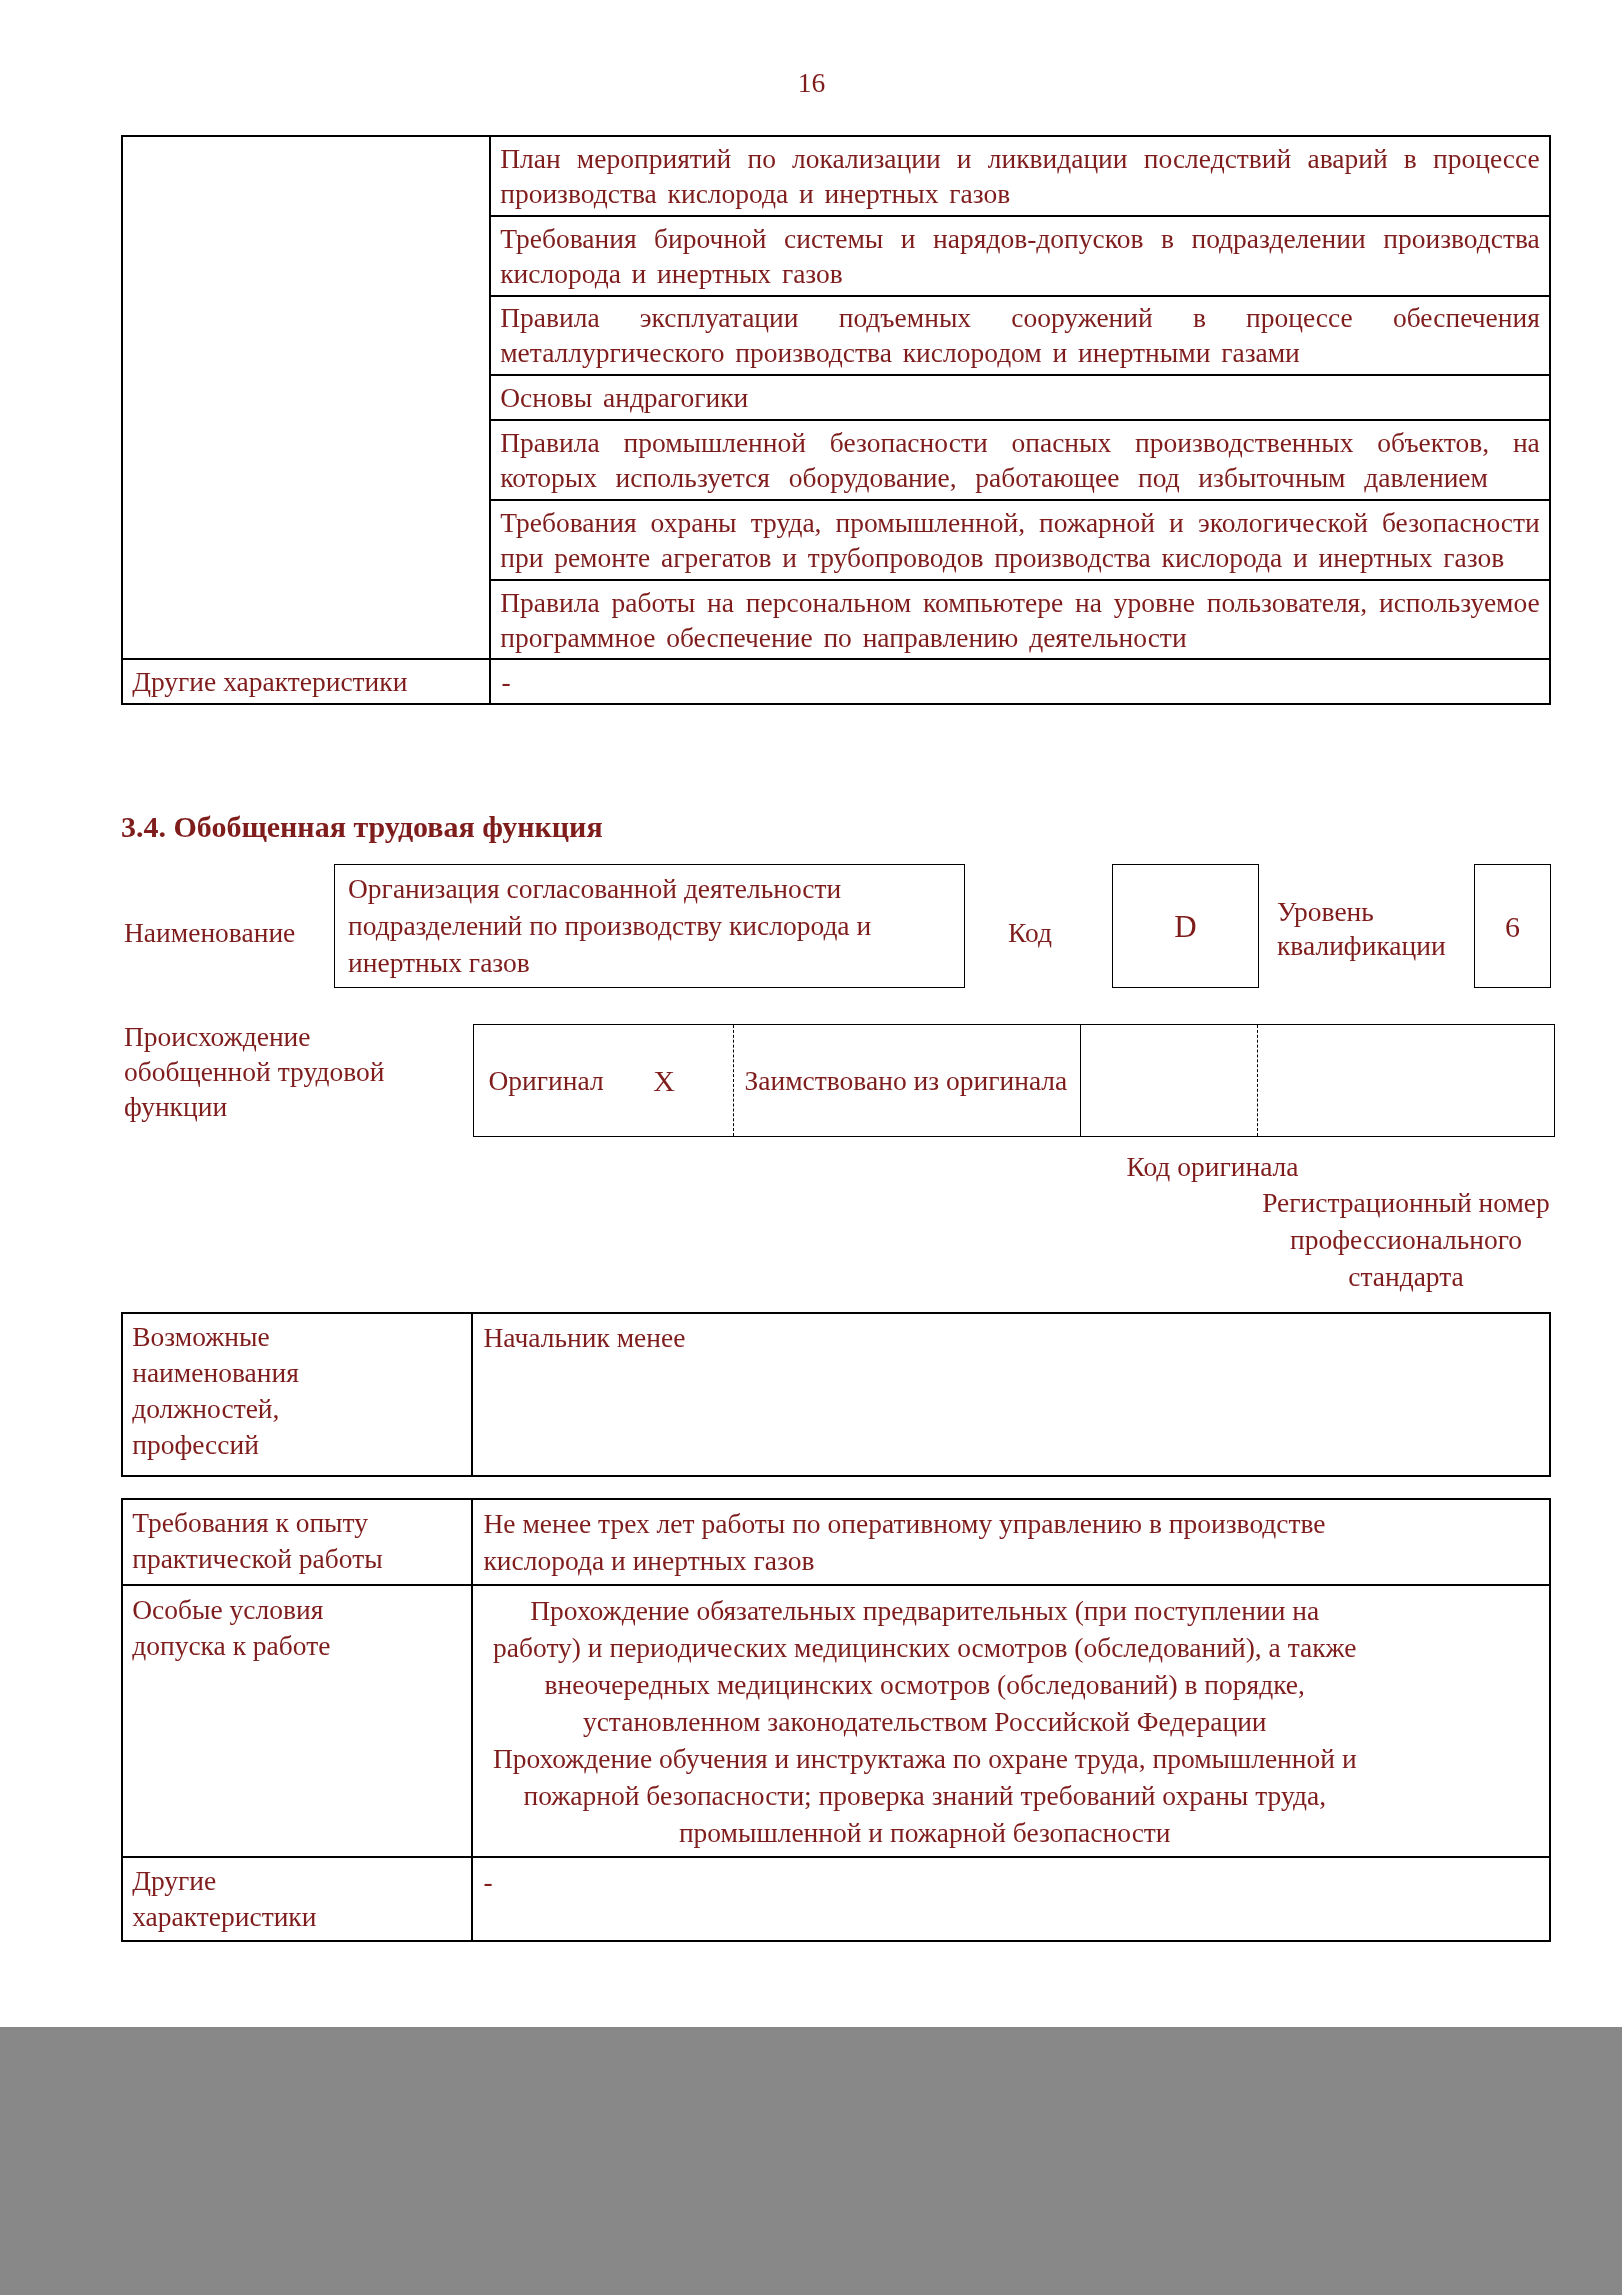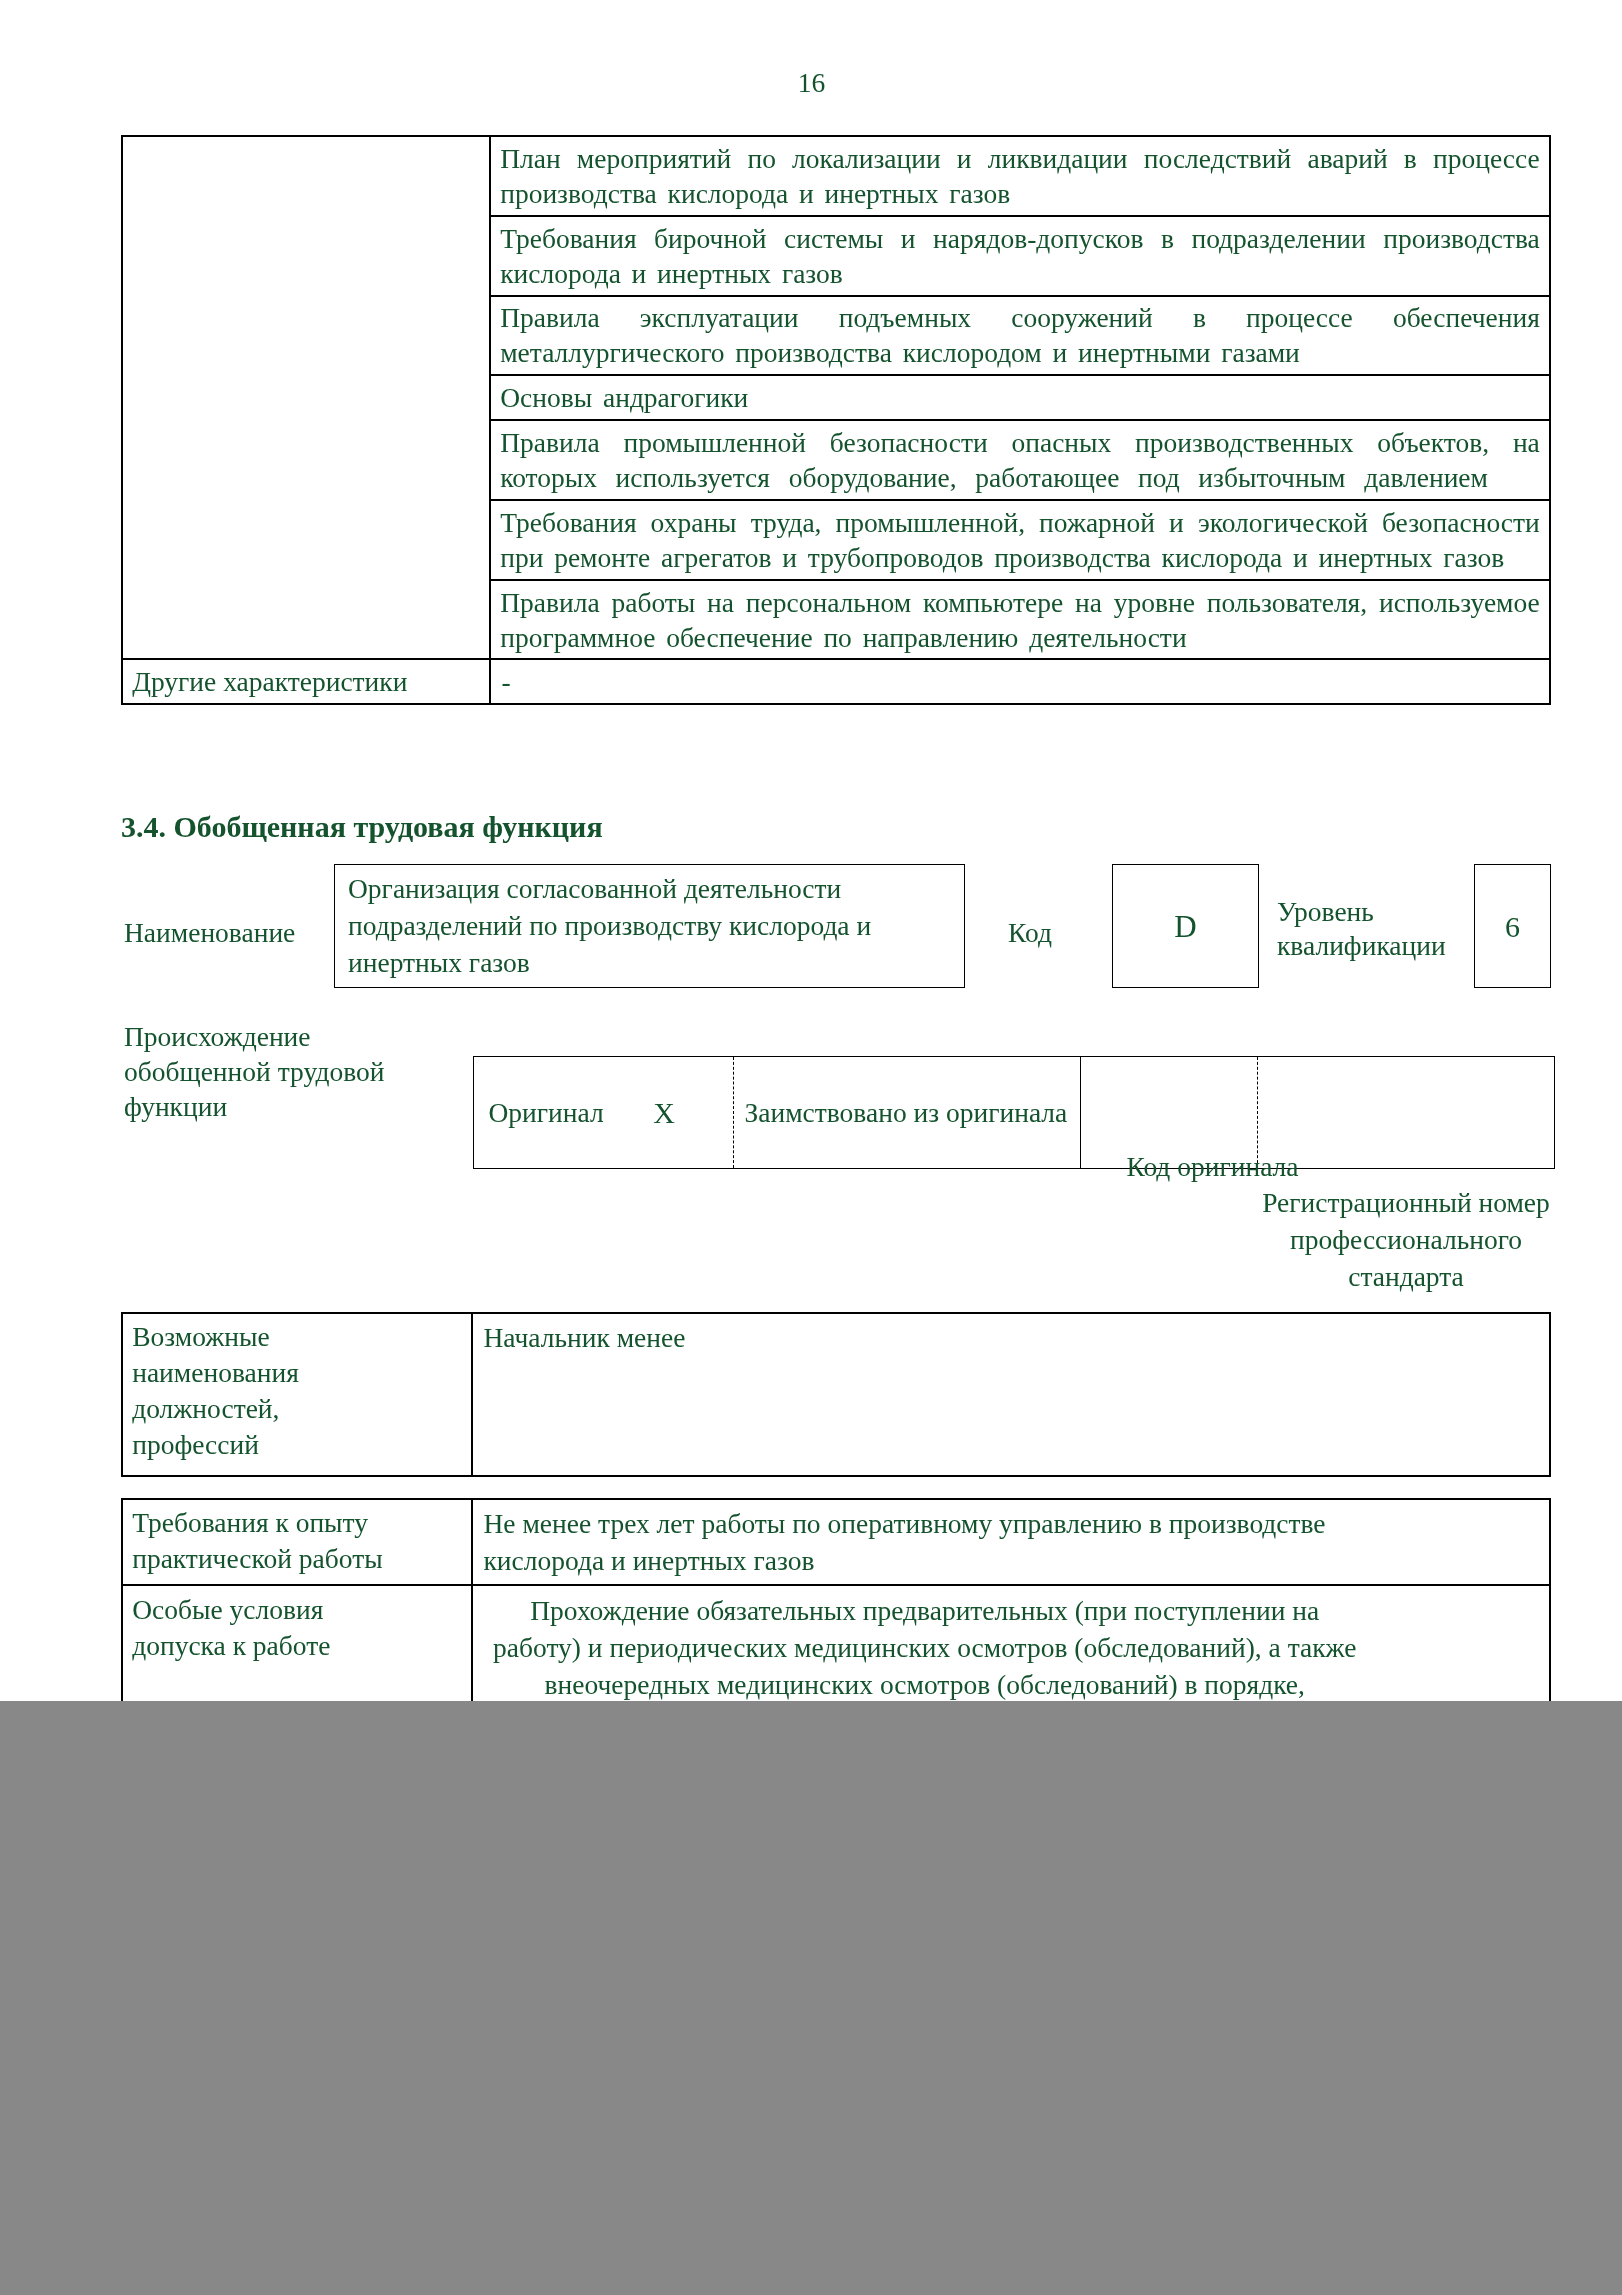--- a/index.html
+++ b/index.html
@@ -1,21 +1,21 @@
 <!DOCTYPE html>
 <html lang="ru" style="font-size:10.5px"><head>
 <meta charset="utf-8">
 <style>
   html,body{margin:0;padding:0;background:#888;}
   #page{
     position:relative;
-    width:1623px;height:1701px;
+    width:1623px;height:2027px;
     background:#ffffff;
     font-family:"Liberation Serif","DejaVu Serif",serif;
-    color:#14532d;
+    color:#7f1d1d;
     font-size:27.5px;
     line-height:35px;
     overflow:hidden;
   }
   
   .pagenum{
     position:absolute;top:65px;left:0;width:100%;
     text-align:center;font-size:27.5px;
   }
   
@@ -57,21 +57,21 @@
   }
   .level-label{position:absolute;left:1277px;top:895px;width:183px;line-height:34px;}
   .level-box{
     position:absolute;left:1474px;top:864px;width:77px;height:124px;
     border:1.3px solid #000;box-sizing:border-box;
     display:flex;align-items:center;justify-content:center;font-size:30px;
   }
   
   .origin-label{position:absolute;left:124px;top:1019px;width:288px;line-height:35px;}
   .origin-table{
-    position:absolute;left:473px;top:1056px;width:1082px;height:113px;
+    position:absolute;left:473px;top:1024px;width:1082px;height:113px;
     border:1.3px solid #000;box-sizing:border-box;
     display:flex;
   }
   .oc{box-sizing:border-box;height:100%;}
   .oc-a{
     width:260px;flex:0 0 260px;border-right:1.3px dashed #000;
     display:flex;align-items:center;justify-content:space-between;
     padding:0 58px 0 14.4px;
   }
   .oc-a .xmark{font-size:30px;}

